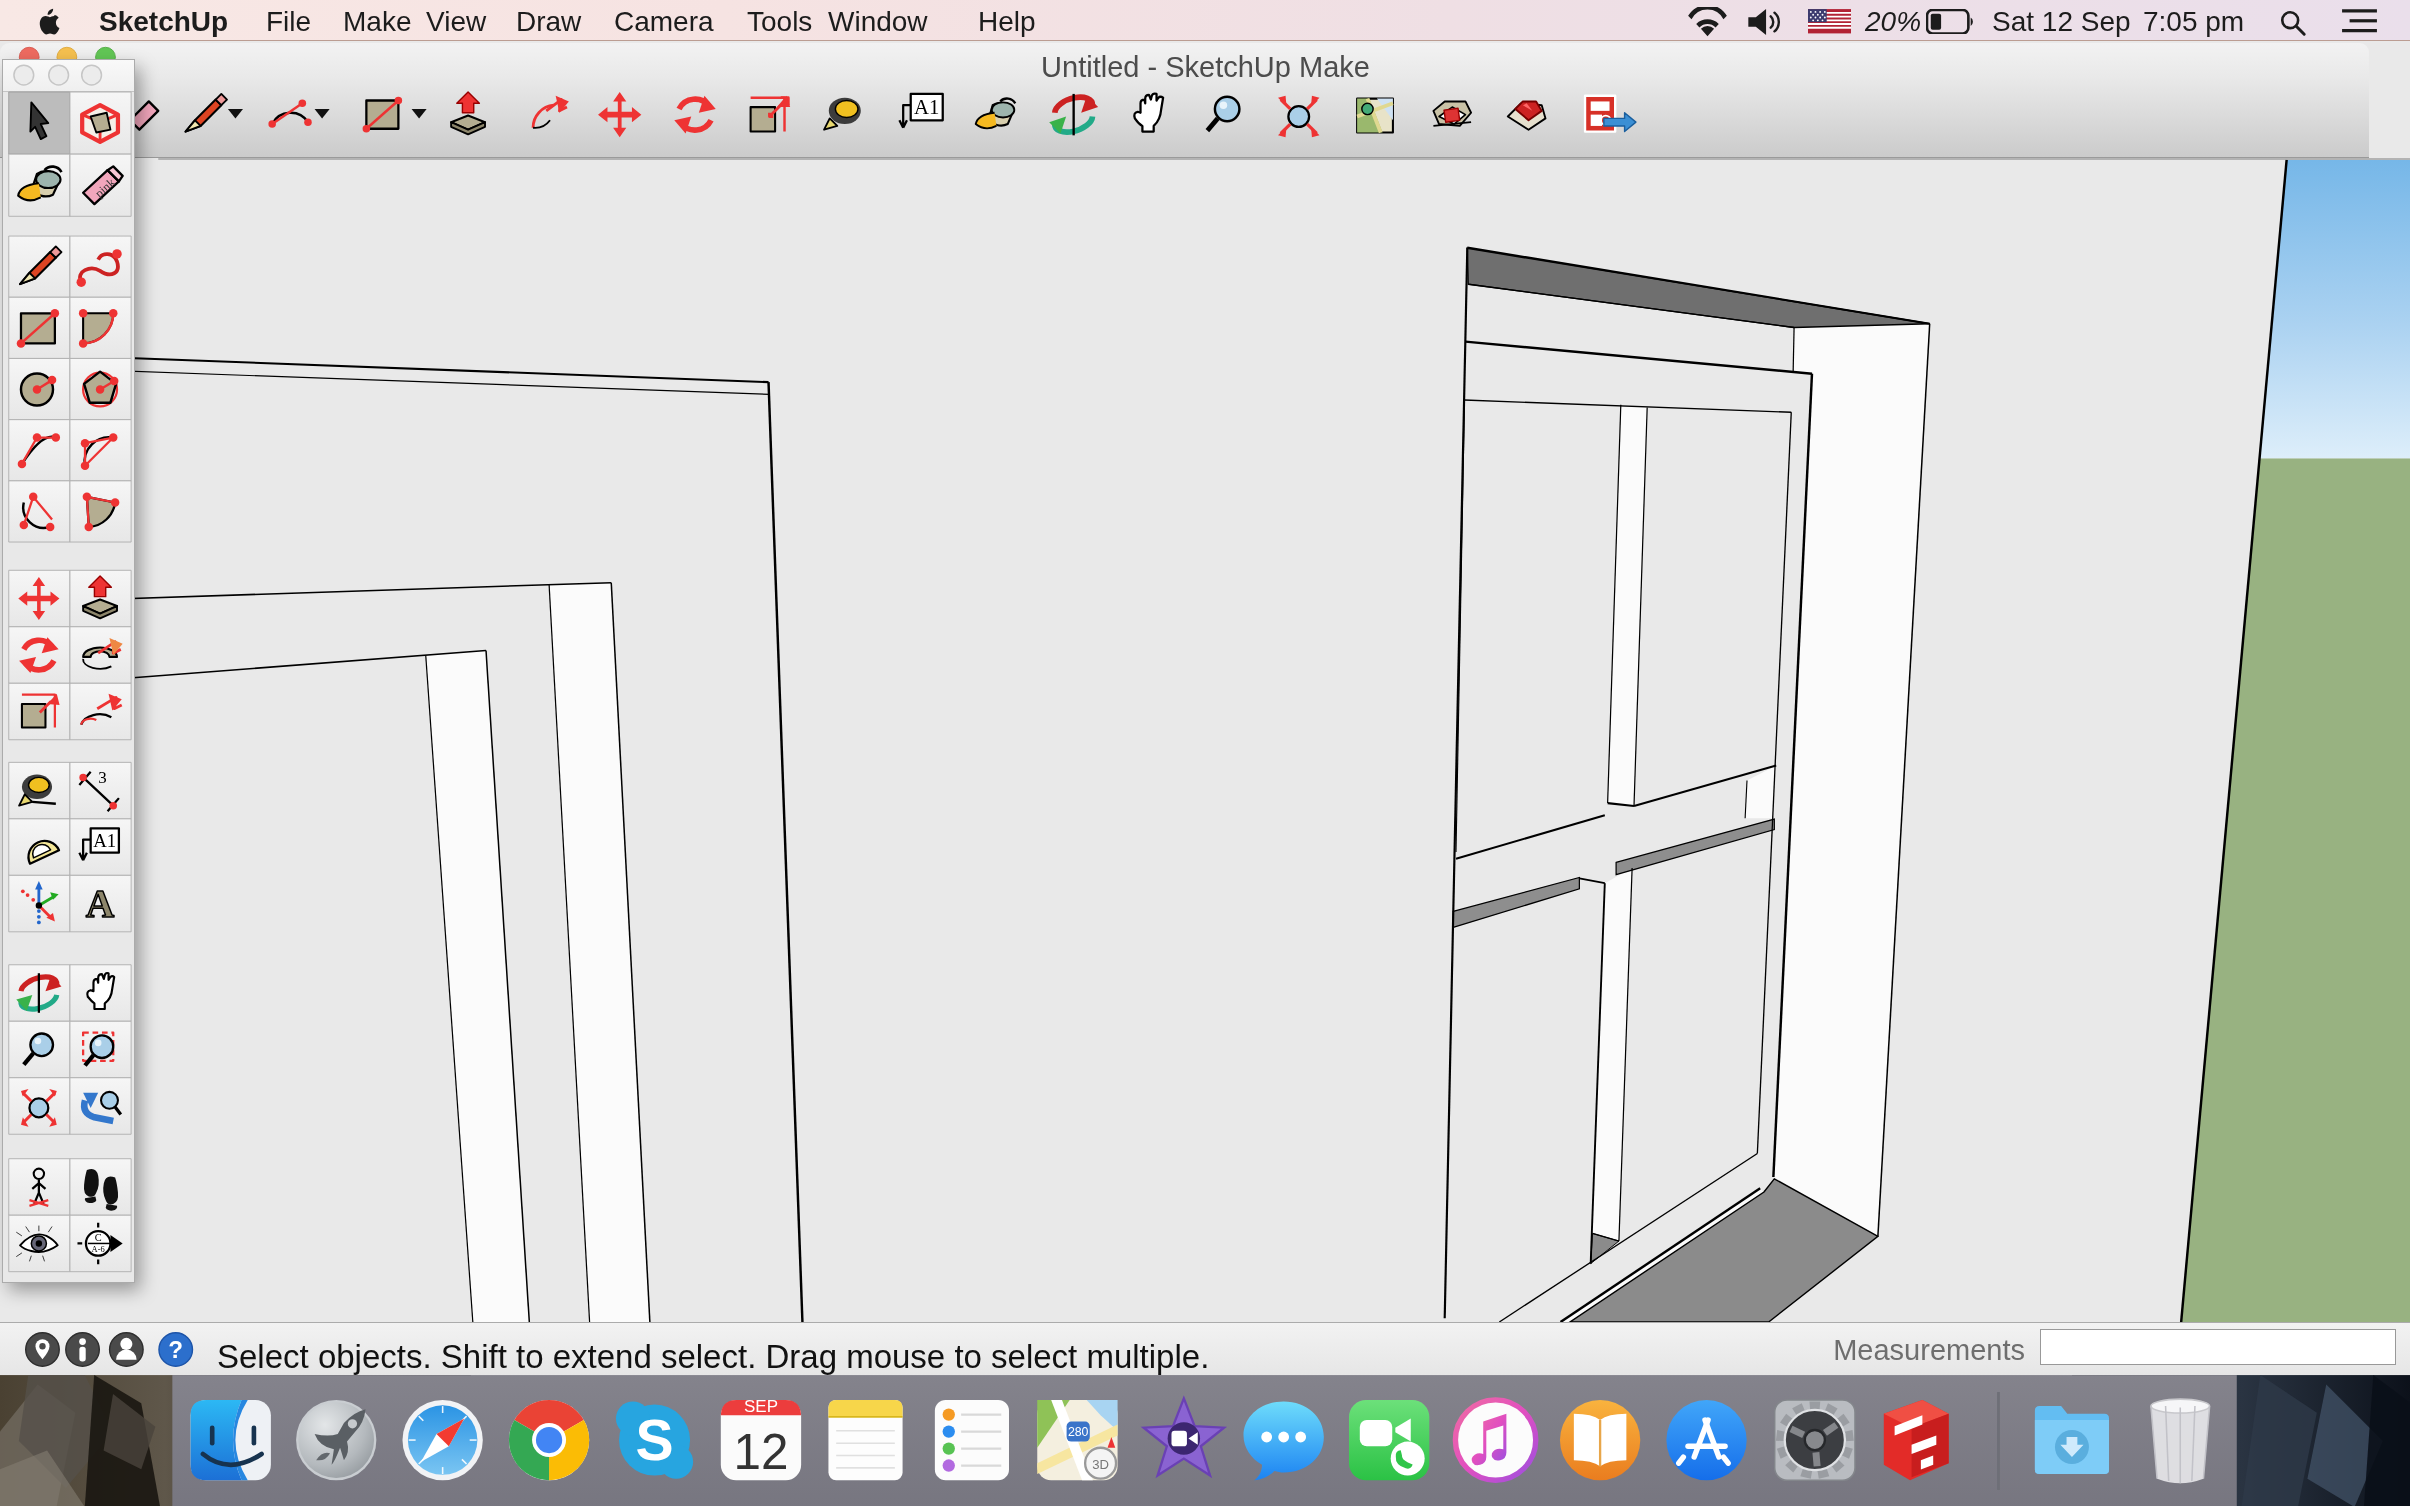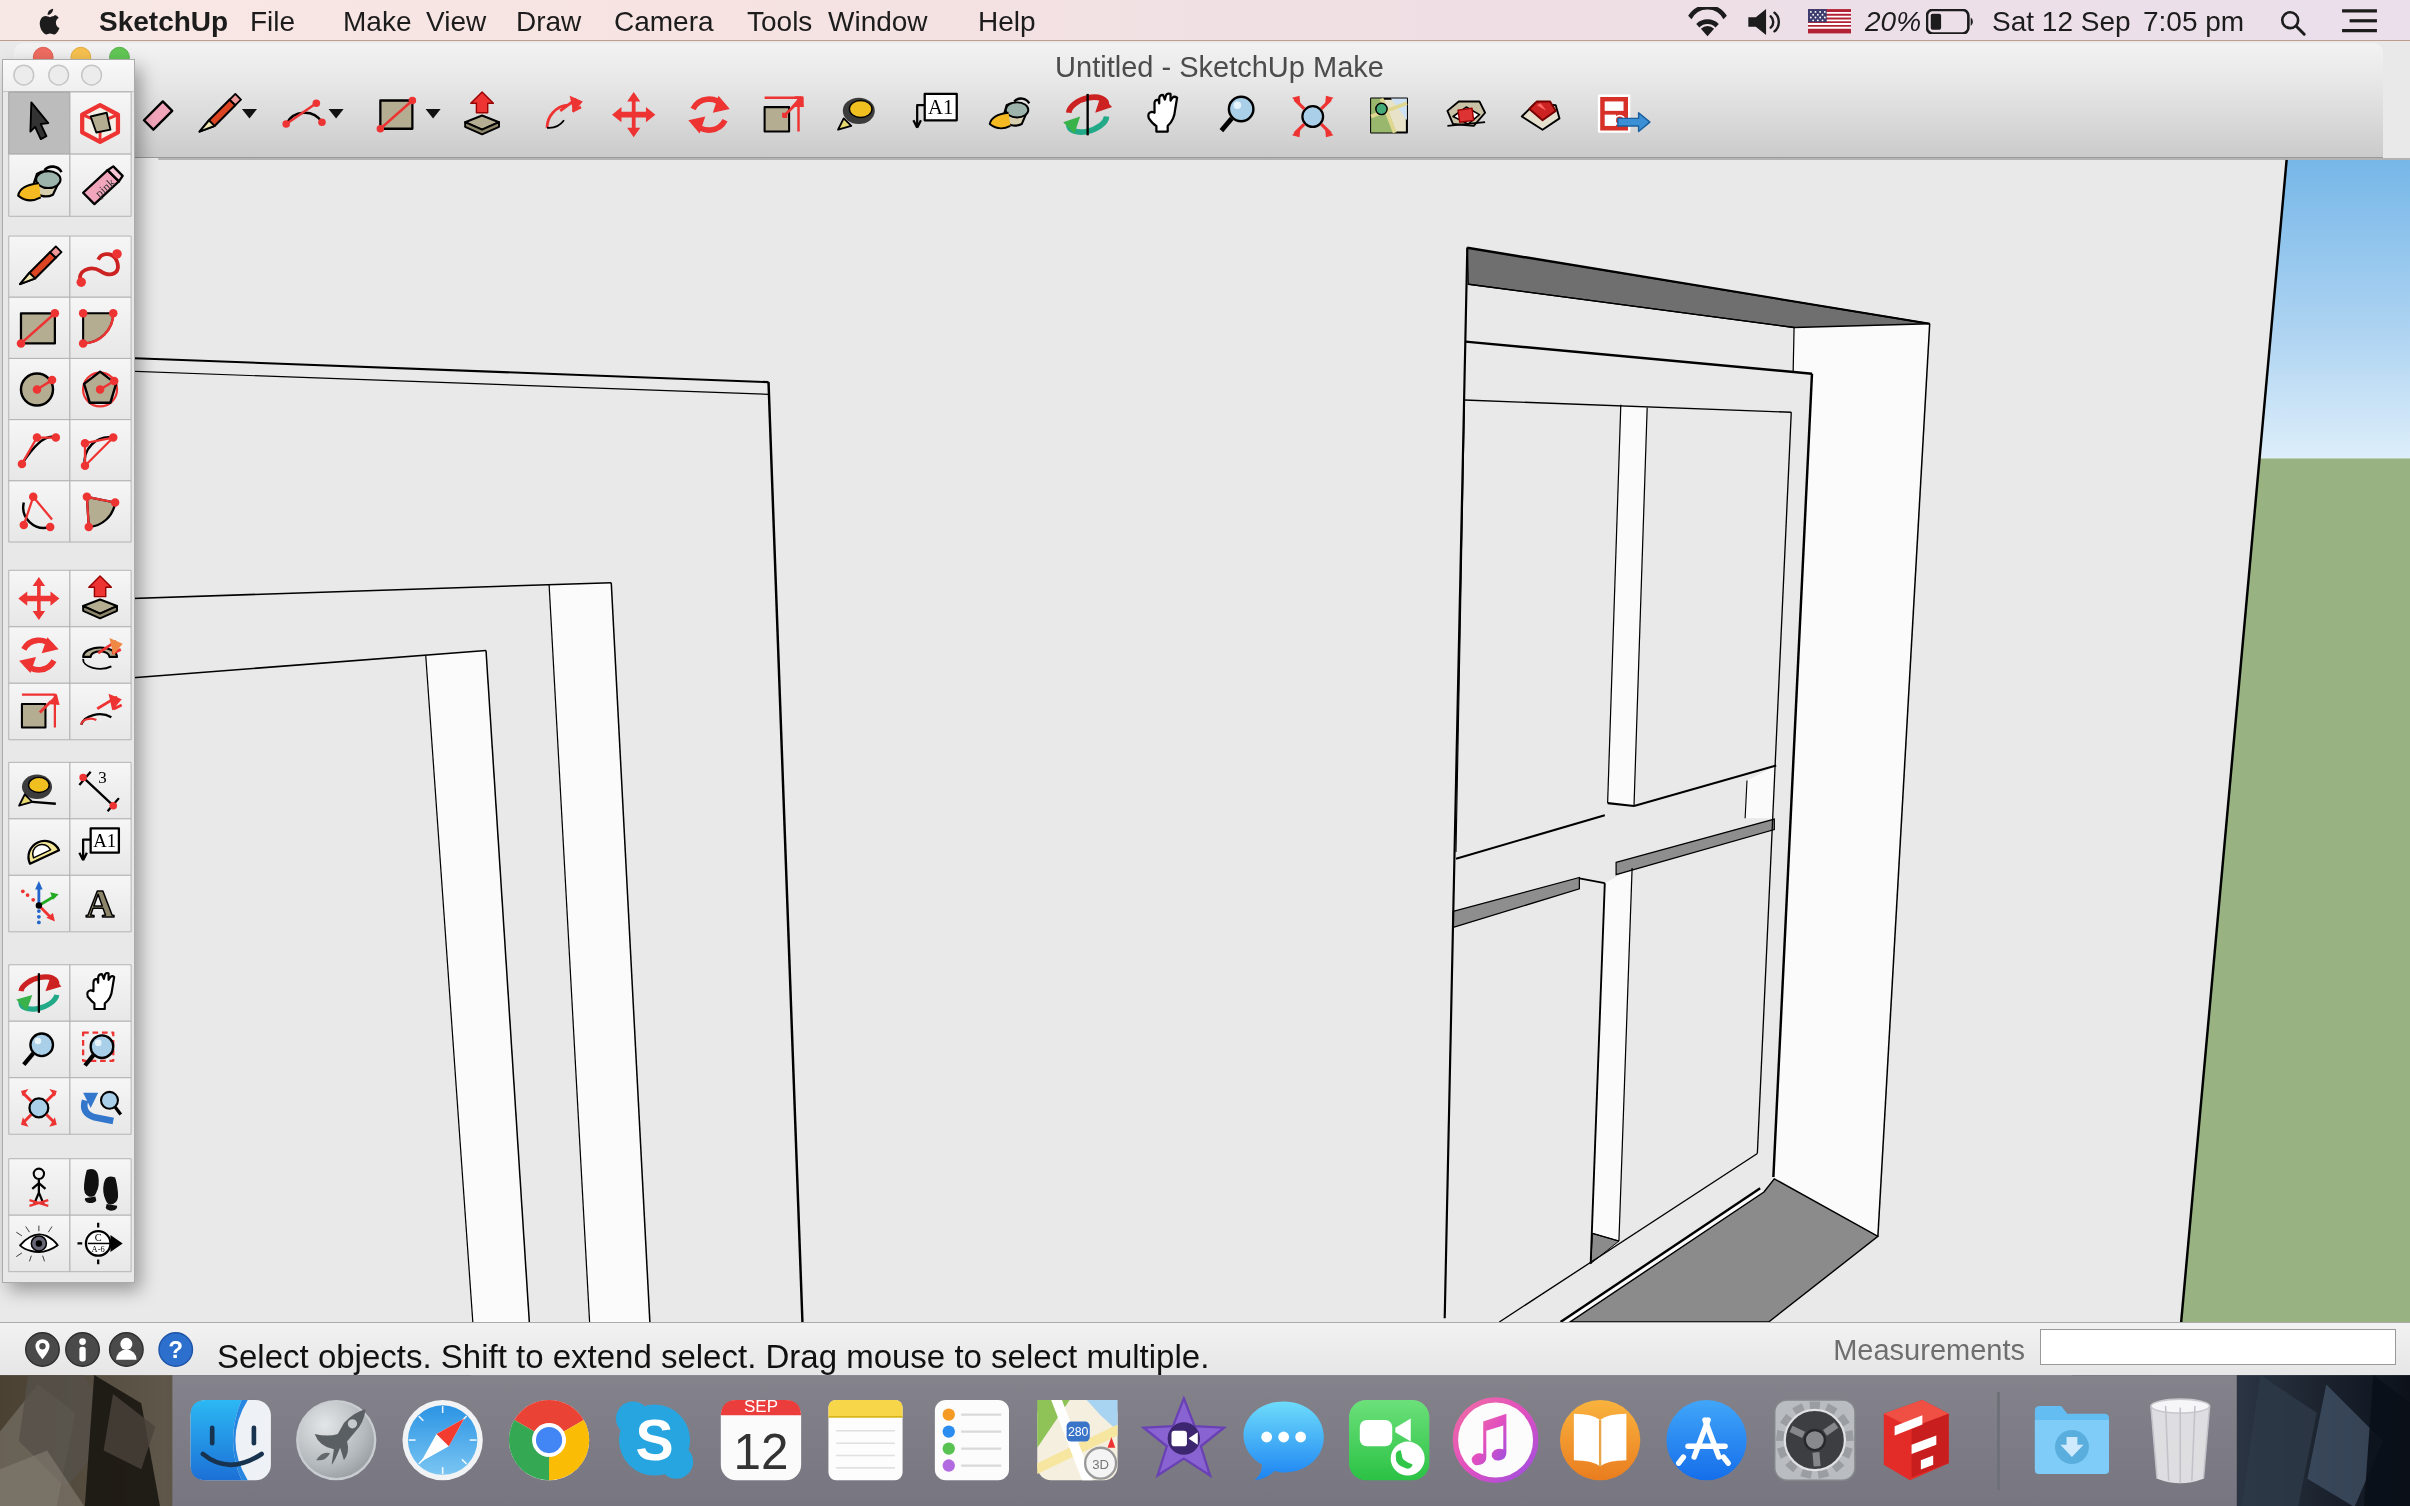--- a/index.html
+++ b/index.html
@@ -5,21 +5,21 @@
   html,body{margin:0;padding:0;width:2411px;height:1507px;overflow:hidden;
     font-family:"Liberation Sans",sans-serif;background:#000;}
   #screen{position:absolute;left:0;top:0;width:2411px;height:1507px;background:#e9e9e9;}
   
   #menubar{position:absolute;left:0;top:0;width:2411px;height:41px;
     background:linear-gradient(90deg,#f8e8e5 0%,#f6e3e2 30%,#efdfe4 60%,#eadfeb 100%);
     border-bottom:1.9px solid #bb9d92;box-sizing:border-box;
     font-size:28px;color:#1c1c1c;padding-left:24px;}
   .mi{position:absolute;top:2.8px;line-height:38px;white-space:nowrap;}
   
-  #winhead{position:absolute;left:14px;top:43px;width:2369px;height:115px;
+  #winhead{position:absolute;left:0;top:43px;width:2369px;height:115px;
     background:linear-gradient(#f2f2f2 0%,#e9e9e9 30%,#d8d8d8 70%,#cbcbcb 100%);
     border-bottom:0.9px solid #9a9a9a;box-sizing:border-box;
     border-top-left-radius:9.4px;border-top-right-radius:9.4px;}
   #wintitle{position:absolute;left:0;top:7.5px;width:2411px;text-align:center;
     font-size:29px;color:#4c4c4c;}
   
   #canvas{position:absolute;left:0;top:158px;width:2411px;height:1164px;}
   
   #statusbar{position:absolute;left:0;top:1322px;width:2411px;height:53px;
     background:linear-gradient(#f2f2f2,#e6e6e6);border-top:0.9px solid #ababab;box-sizing:border-box;}
@@ -38,21 +38,21 @@
 </style>
 </head>
 <body>
 <div id="screen">
   <div id="menubar">
     <svg style="position:absolute;left:36px;top:7.5px" width="24.5" height="28" viewBox="0 0 26 30">
       <path d="M17.5 4.8c1.5-1.8 2.5-4.3 2.2-6.8" fill="none"></path>
       <path d="M13 7.2c1.2 0 2.4-.7 3.5-1.9 1.1-1.2 1.9-2.9 1.7-4.6-1.5.1-3.2 1-4.3 2.2-1 1.1-1.8 2.8-1.6 4.4zM19.5 8.6c-2.1-.1-3.9 1.2-4.9 1.2-1 0-2.6-1.1-4.3-1.1-2.2 0-4.2 1.3-5.3 3.3-2.3 3.9-.6 9.8 1.6 13 1.1 1.6 2.4 3.3 4.1 3.3 1.6-.1 2.3-1 4.2-1 2 0 2.5 1 4.3 1 1.8 0 2.9-1.6 4-3.2.8-1.2 1.4-2.4 1.8-3.7-2.3-.9-3.8-3.1-3.8-5.6 0-2.2 1.2-4.2 3-5.3-1.1-1.6-2.9-2.8-4.7-2.9z" fill="#1c1c1c"></path>
     </svg>
     <div class="mi" style="left:99px;font-weight:bold;">SketchUp</div>
-    <div class="mi" style="left:250px;">File</div>
+    <div class="mi" style="left:266px;">File</div>
     <div class="mi" style="left:343px;">Make</div>
     <div class="mi" style="left:426px;">View</div>
     <div class="mi" style="left:516px;">Draw</div>
     <div class="mi" style="left:614px;">Camera</div>
     <div class="mi" style="left:747px;text-align:center;">Tools</div>
     <div class="mi" style="left:828px;">Window</div>
     <div class="mi" style="left:978px;">Help</div>
     <svg class="mi" style="left:1684px;top:6.6px" width="47" height="34" viewBox="0 0 50 36">
       <path d="M25 31 L18 23 a10 10 0 0 1 14 0 Z M13 18 a17 17 0 0 1 24 0 l-3.4 3.6 a12 12 0 0 0-17.2 0 Z M8 13 l-3.6-3.7 a24 24 0 0 1 41.2 0 L42 13 a19 19 0 0 0-34 0 Z" fill="#1c1c1c"></path>
     </svg>

